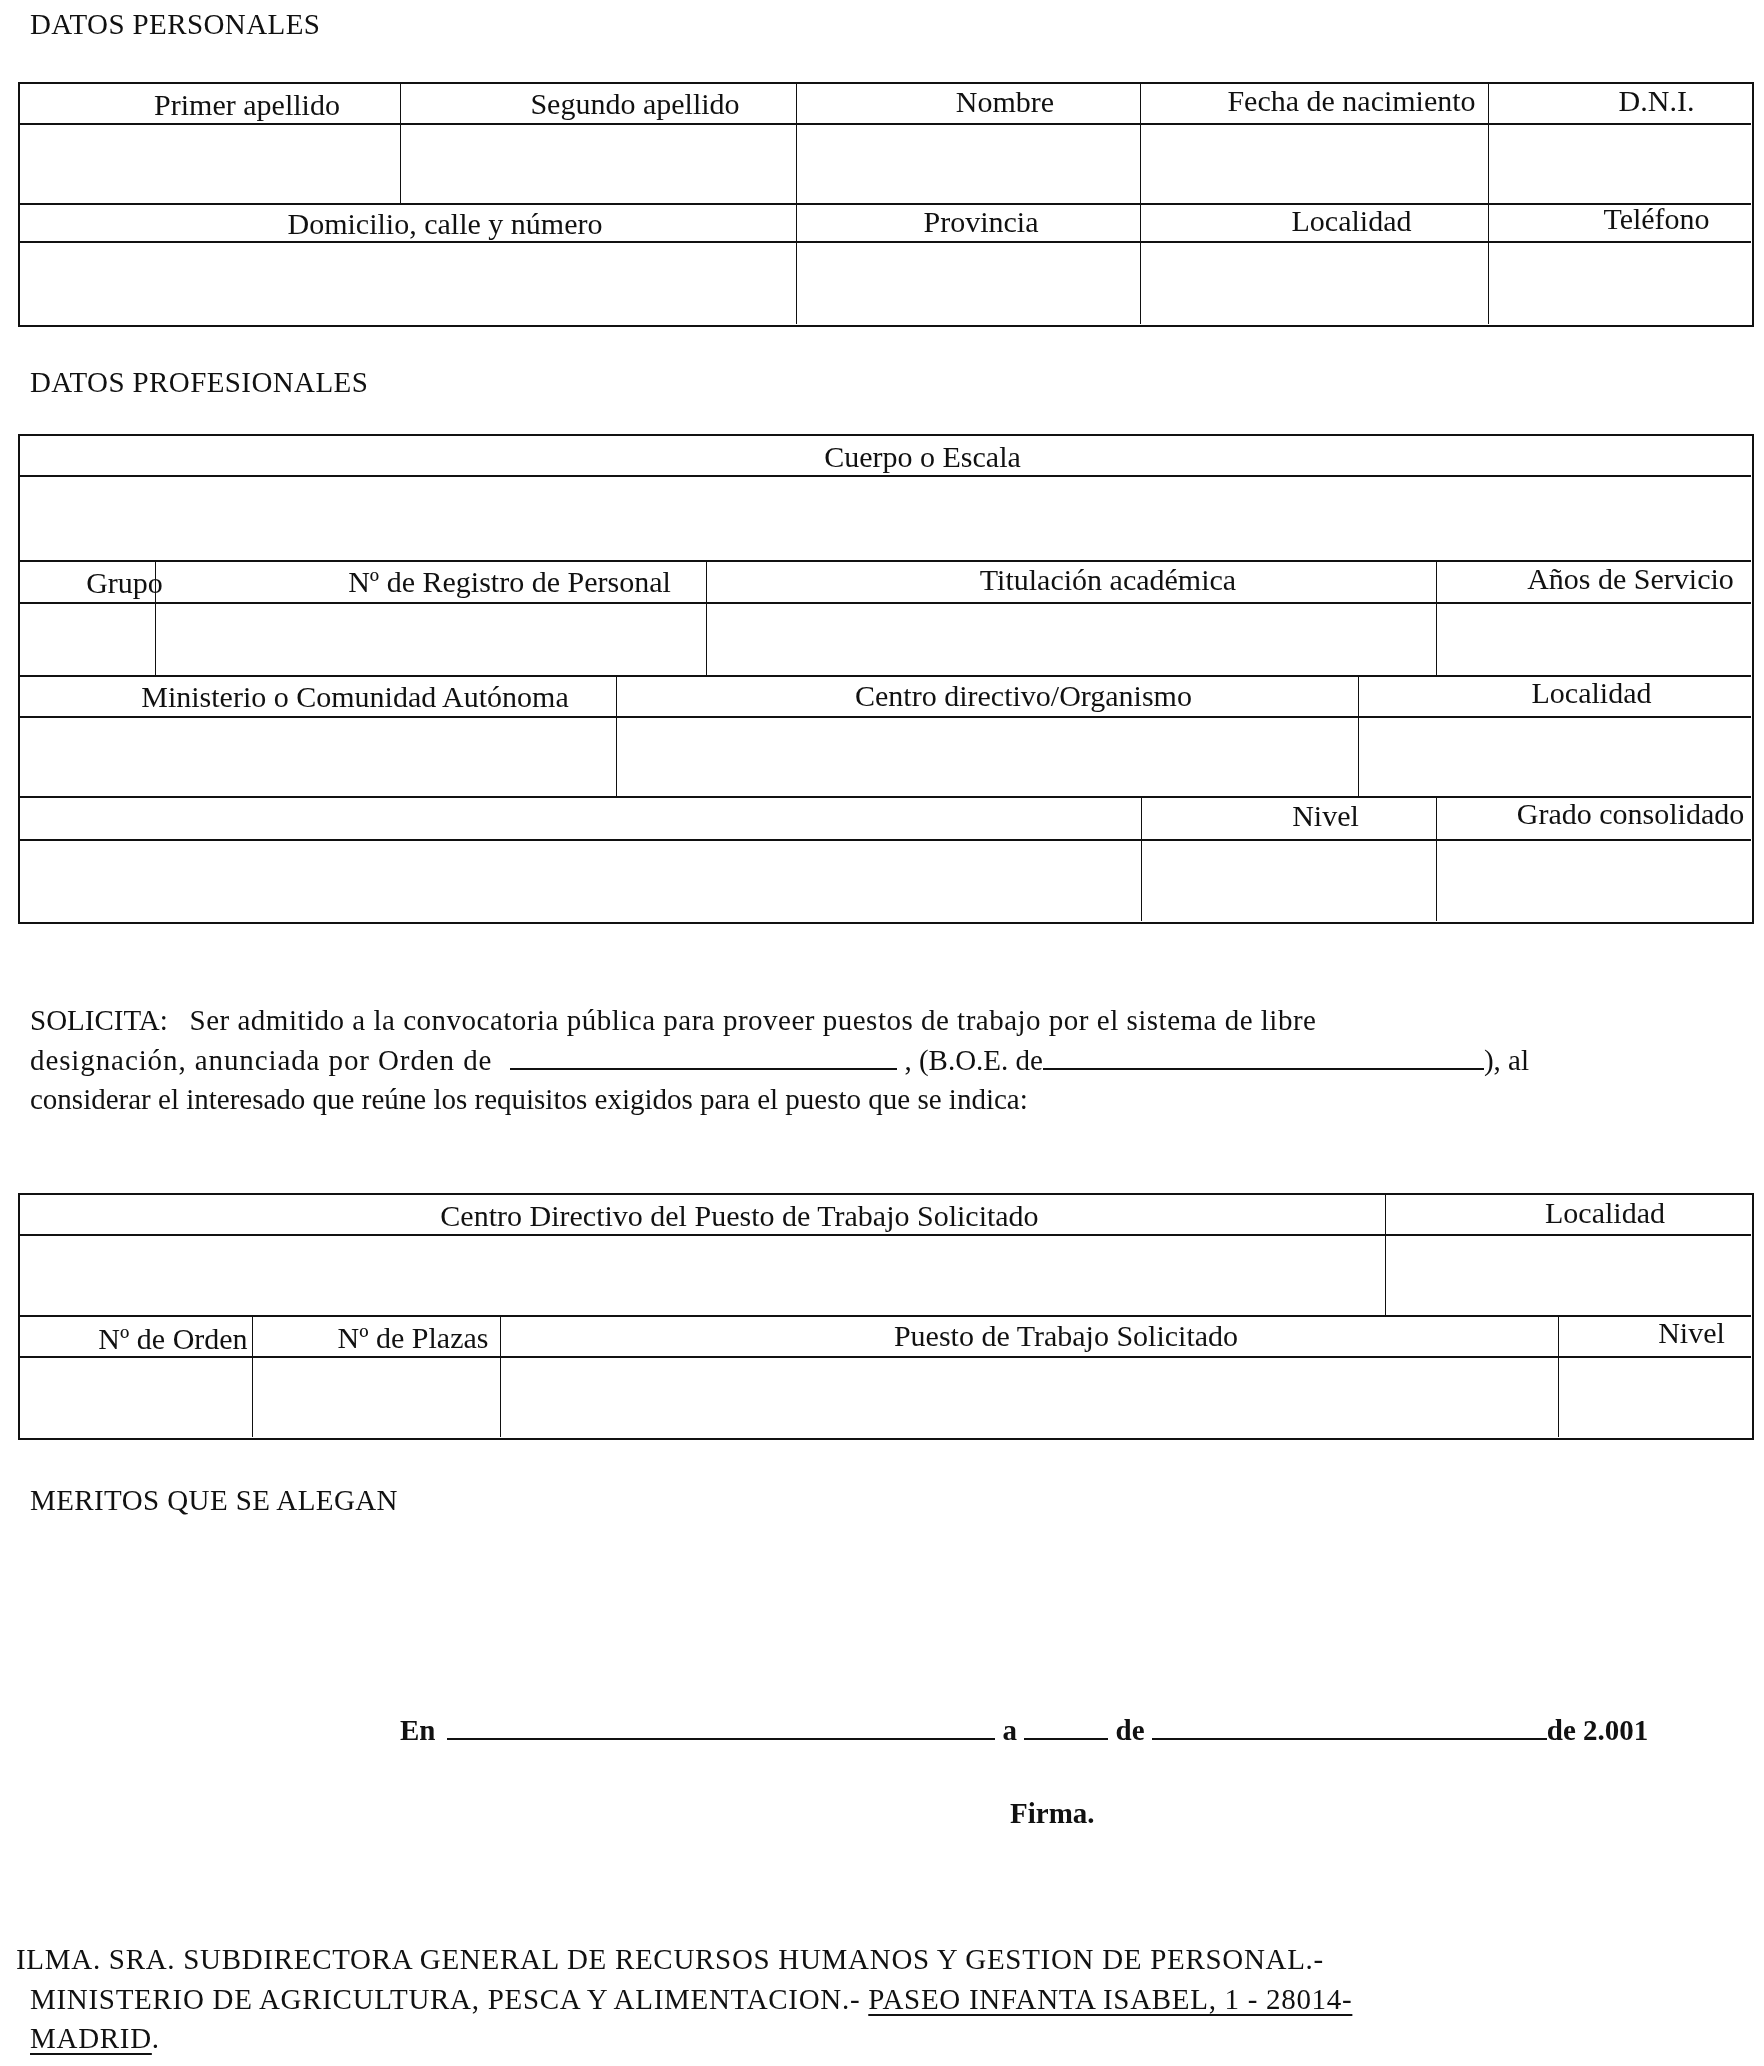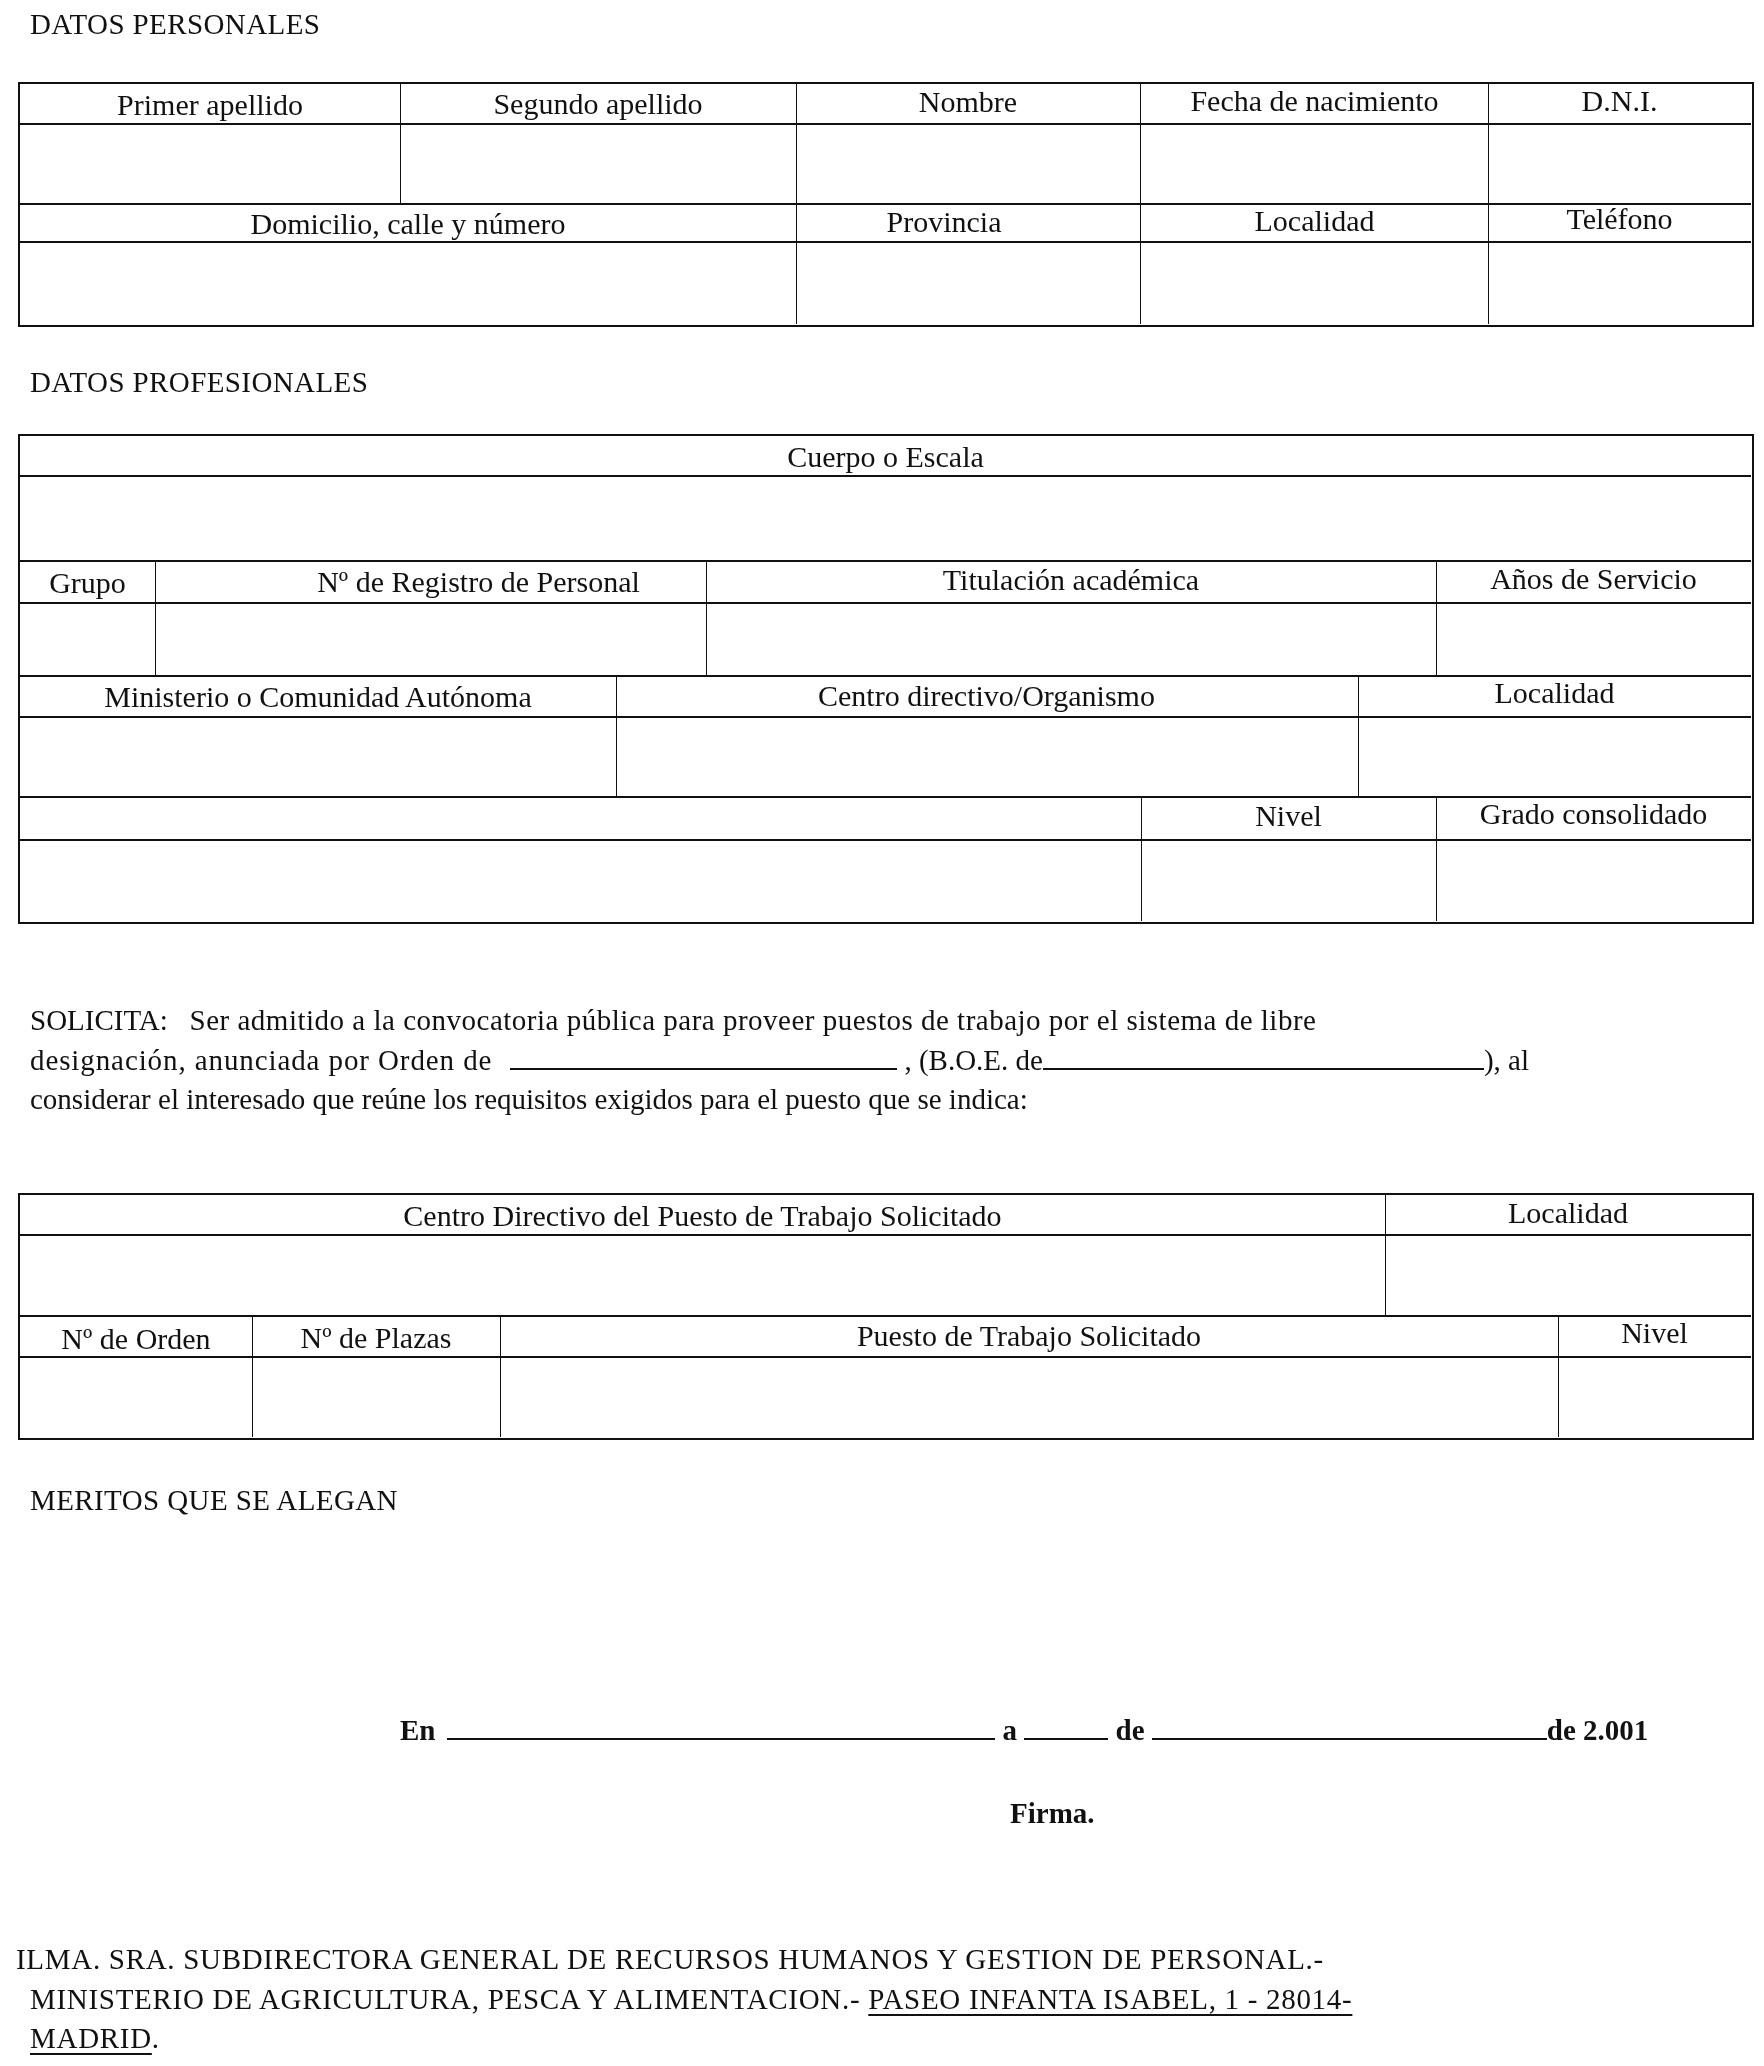--- a/index.html
+++ b/index.html
@@ -2,21 +2,21 @@
 <html style="font-size:12px"><head>
 <meta charset="utf-8">
 <style>
   html, body { margin:0; padding:0; background:#ffffff; }
   body { width:1765px; height:2066px; position:relative; overflow:hidden;
          font-family:"Liberation Serif","DejaVu Serif",serif; color:#111; }
   .section-title { position:absolute; font-size:29px; letter-spacing:0.4px; white-space:nowrap; }
   .tbl { position:absolute; border:2.3px solid #111; box-sizing:border-box; }
   .hl { position:absolute; height:0; border-top:2.3px solid #111; }
   .vl { position:absolute; width:0; border-left:1.9px solid #111; }
-  .lbl { position:absolute; font-size:30px; text-align:center; white-space:nowrap; line-height:1; }
+  .lbl { position:absolute; font-size:30px; text-align:center; white-space:nowrap; line-height:1;margin-left:37px; }
   .field { position:absolute; background:transparent; }
   .para { position:absolute; font-size:29px; line-height:39px; white-space:nowrap; }
   .blank { display:inline-block; border-bottom:2.3px solid #111; height:26px; vertical-align:baseline; }
   .bold { font-weight:bold; }
   .u { text-decoration:underline; text-decoration-thickness:2.3px; text-underline-offset:4.6px; }
 </style>
 </head>
 <body>
 
 <div class="section-title" style="left:30px;top:7.6px;">DATOS PERSONALES</div>
@@ -74,21 +74,21 @@
   <div class="vl" style="left:596px;top:239px;height:122px;"></div>
   <div class="vl" style="left:1338px;top:239px;height:122px;"></div>
 
   <div class="vl" style="left:1121px;top:360px;height:125px;"></div>
   <div class="vl" style="left:1416px;top:360px;height:125px;"></div>
 
   <div class="lbl" style="left:0;width:1731px;top:6px;">Cuerpo o Escala</div>
   <div class="field" style="left:0;top:42px;width:1731px;height:82px;"></div>
 
   <div class="lbl" style="left:0;width:135px;top:132px;">Grupo</div>
-  <div class="lbl" style="left:135px;width:551px;top:131px;padding-left:48px;">Nº de Registro de Personal</div>
+  <div class="lbl" style="left:129px;width:551px;top:131px;padding-left:48px;">Nº de Registro de Personal</div>
   <div class="lbl" style="left:686px;width:730px;top:129px;">Titulación académica</div>
   <div class="lbl" style="left:1416px;width:315px;top:128px;">Años de Servicio</div>
   <div class="field" style="left:0;top:168px;width:135px;height:71px;"></div>
   <div class="field" style="left:137px;top:168px;width:548px;height:71px;"></div>
   <div class="field" style="left:688px;top:168px;width:728px;height:71px;"></div>
   <div class="field" style="left:1418px;top:168px;width:313px;height:71px;"></div>
 
   <div class="lbl" style="left:0;width:596px;top:246px;">Ministerio o Comunidad Autónoma</div>
   <div class="lbl" style="left:596px;width:741px;top:245px;">Centro directivo/Organismo</div>
   <div class="lbl" style="left:1338px;width:393px;top:242px;">Localidad</div>

